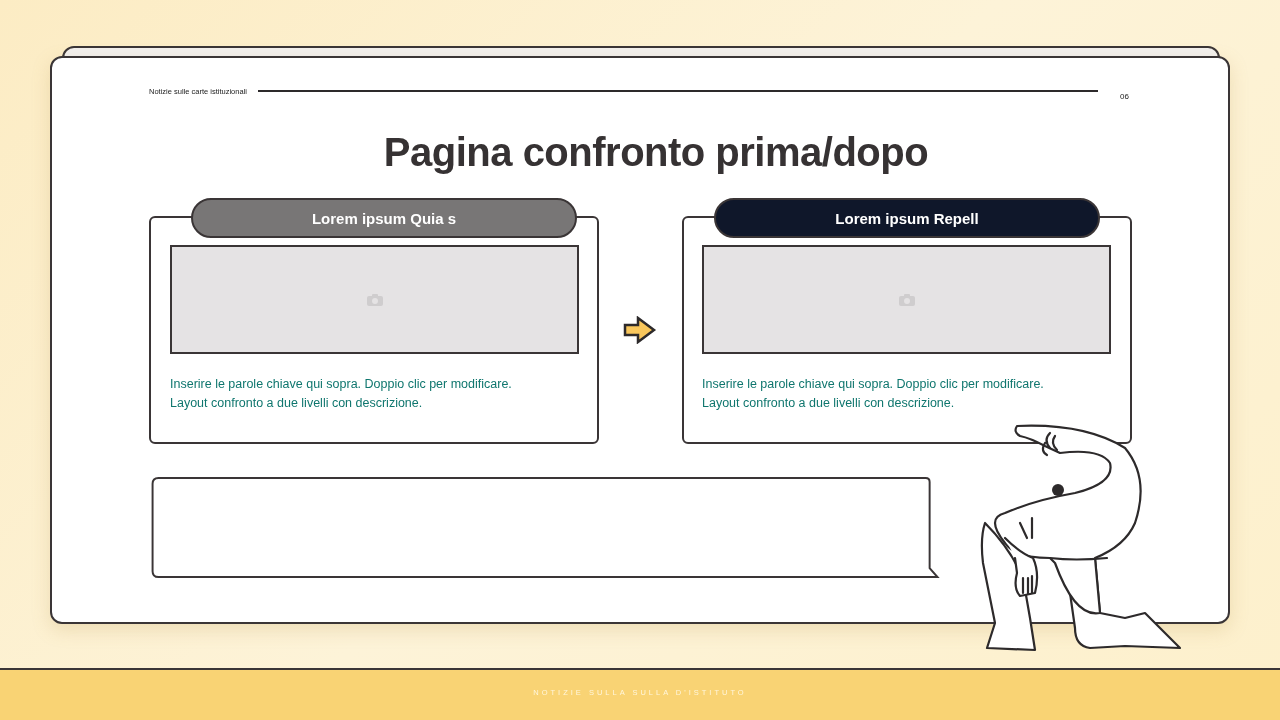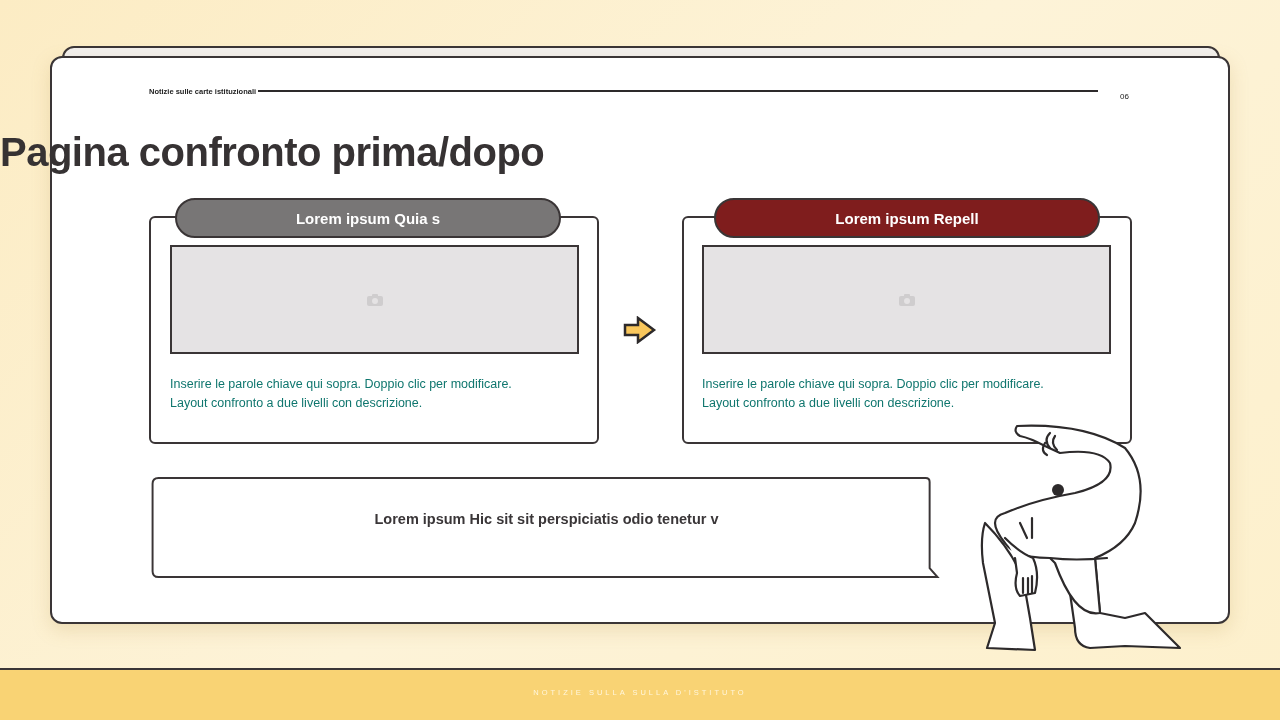--- a/index.html
+++ b/index.html
@@ -20,49 +20,50 @@
   .card {
     position: absolute;
     left: 50px; top: 56px; width: 1180px; height: 568px;
     background: #ffffff;
     border: 2px solid #3a3536;
     border-radius: 12px;
     box-shadow: 0 6px 18px rgba(190,160,90,0.25);
   }
   .header-text {
     position: absolute; left: 149px; top: 87px;
-    font-size: 7.5px; color: #222; font-weight: bold;
+    font-size: 7.5px; color: #222;
   }
   .header-line {
     position: absolute; left: 258px; top: 90px; width: 840px; height: 2px;
     background: #2d2a2b;
   }
   .page-num {
     position: absolute; left: 1120px; top: 92px;
     font-size: 8px; color: #222;
   }
   .title {
     position: absolute; left: 0; width: 1280px; top: 130px;
-    font-size: 40px; font-weight: bold; color: #363233;
+    text-align: center; font-size: 40px; font-weight: bold; color: #363233;
     letter-spacing: -0.5px;
+    padding-left: 32px;
   }
   .panel {
     position: absolute; top: 216px; width: 450px; height: 228px;
     background: #fff; border: 2px solid #3a3536; border-radius: 6px;
   }
   .panel.left { left: 149px; }
   .panel.right { left: 682px; }
   .pill {
     position: absolute; top: 198px; width: 386px; height: 40px;
     border: 2px solid #3a3536; border-radius: 20px;
     display: flex; align-items: center; justify-content: center;
     color: #fff; font-size: 15px; font-weight: bold;
   }
-  .pill.left { left: 175px; background: #787676; }
-  .pill.right { left: 714px; background: #7f1d1d; }
+  .pill.left { left: 191px; background: #787676; }
+  .pill.right { left: 714px; background: #0f172a; }
   .img-ph {
     position: absolute; top: 245px; width: 409px; height: 109px;
     background: #e5e3e4; border: 2px solid #3a3536;
     display: flex; align-items: center; justify-content: center;
   }
   .img-ph.left { left: 170px; }
   .img-ph.right { left: 702px; }
   .cam { width: 16px; height: 12px; position: relative; }
   .cam .body { position: absolute; left: 0; top: 2px; width: 16px; height: 10px; background: #cfcdce; border-radius: 2px; }
   .cam .top { position: absolute; left: 5px; top: 0; width: 6px; height: 3px; background: #cfcdce; border-radius: 1px; }
@@ -138,21 +139,20 @@
 </div>
 <div class="desc right">
   <div>Inserire le parole chiave qui sopra. Doppio clic per modificare.</div>
   <div>Layout confronto a due livelli con descrizione.</div>
 </div>
 
 <svg class="note-box" width="805" height="106" viewBox="0 0 805 106">
   <path d="M7 1 H789 Q793 1 793 5 V93 L801 102 H7 Q1 102 1 96 V7 Q1 1 7 1 Z" fill="#fff" stroke="#3a3536" stroke-width="2"></path>
 </svg>
 <div class="note-text">
-  <div>Lorem ipsum Hic sit sit perspiciatis odio tenetur v</div>
 </div>
 
 <svg class="figure" width="210" height="235" viewBox="0 0 210 235">
   <g fill="#fff" stroke="#2d2a2b" stroke-width="2.2" stroke-linejoin="round" stroke-linecap="round">
 
     <path d="M120 140 L125 195 L150 200 L170 195 L205 230 L150 228 L115 230 Q100 228 100 210 L95 175 Z"></path>
 
     <path d="M42 8 Q110 5 150 30 Q175 60 160 105 Q150 128 120 140 L125 195 Q100 200 80 145 L75 140 Q40 140 30 125 Q10 100 30 95 Q60 82 100 75 Q140 65 135 45 Q125 30 85 35 L70 28 Q55 20 45 18 Q38 14 42 8 Z"></path>
 
     <path d="M10 105 Q5 120 8 145 L20 205 L12 230 L60 232 L55 200 L48 160 Q35 130 10 105 Z"></path>

